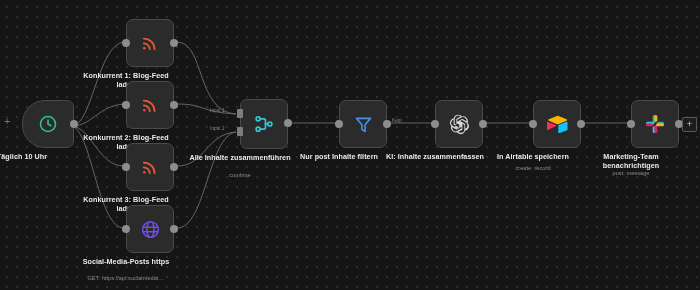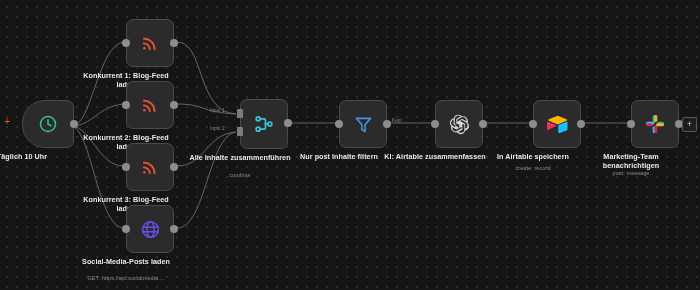--- a/index.html
+++ b/index.html
@@ -164,21 +164,21 @@
       <span>
         <svg width="21" height="21" viewBox="0 0 24 24" fill="none" stroke="#6c4fe8" stroke-width="1.7">
           <circle cx="12" cy="12" r="9"></circle>
           <ellipse cx="12" cy="12" rx="4.1" ry="9"></ellipse>
           <path d="M3.2 9.3 h17.6 M3.2 14.7 h17.6"></path>
         </svg>
       </span>
       <span class="port in"></span>
       <span class="port out"></span>
     </div>
-    <div class="caption">Social-Media-Posts laden</div>
+    <div class="caption">Social-Media-Posts https</div>
     <div class="subcap" style="top:70px;">GET: https://api.socialmedia....</div>
   </div>
 
   <div class="node merge" style="left:240px;top:99px;">
     <div class="nbox">
       <span>
         <svg width="22" height="22" viewBox="0 0 24 24" fill="none" stroke="#35c6d6" stroke-width="1.8" stroke-linecap="round">
           <circle cx="5.6" cy="6.4" r="2.2"></circle>
           <circle cx="5.6" cy="17.6" r="2.2"></circle>
           <circle cx="18.4" cy="12" r="2.2"></circle>
@@ -214,21 +214,21 @@
   <div class="node" style="left:435px;top:100px;">
     <div class="nbox">
       <span>
         <svg width="21" height="21" viewBox="0 0 24 24" fill="#d8d8d8">
           <path d="M21.3 9.9a5.4 5.4 0 0 0-.47-4.45 5.5 5.5 0 0 0-5.9-2.63A5.45 5.45 0 0 0 10.8 1a5.5 5.5 0 0 0-5.25 3.8 5.44 5.44 0 0 0-3.63 2.64 5.5 5.5 0 0 0 .68 6.44 5.4 5.4 0 0 0 .47 4.46 5.5 5.5 0 0 0 5.9 2.62A5.44 5.44 0 0 0 13.1 23a5.5 5.5 0 0 0 5.25-3.82 5.44 5.44 0 0 0 3.63-2.63 5.5 5.5 0 0 0-.68-6.44zM13.1 21.5a4.08 4.08 0 0 1-2.62-.95l.13-.07 4.36-2.52a.71.71 0 0 0 .36-.62v-6.15l1.84 1.07a.07.07 0 0 1 .4.05v5.1a4.1 4.1 0 0 1-4.1 4.09zM4.3 17.74a4.07 4.07 0 0 1-.49-2.74l.13.08 4.36 2.52a.71.71 0 0 0 .71 0l5.33-3.08v2.13a.07.07 0 0 1-.3.06l-4.4 2.55a4.1 4.1 0 0 1-5.6-1.5zM3.16 8.2a4.08 4.08 0 0 1 2.14-1.8v5.2a.7.7 0 0 0 .35.6l5.3 3.06-1.84 1.07a.07.07 0 0 1-.06 0L4.65 13.8a4.1 4.1 0 0 1-1.5-5.6zM18.1 11.1l-5.33-3.1 1.84-1.06a.07.07 0 0 1 .07 0l4.4 2.55a4.09 4.09 0 0 1-.63 7.38v-5.2a.7.7 0 0 0-.35-.57zm1.83-2.76l-.13-.08-4.35-2.54a.71.71 0 0 0-.72 0L9.4 8.8V6.67a.06.06 0 0 1 .03-.06l4.4-2.54a4.09 4.09 0 0 1 6.1 4.27zM8.4 12.1l-1.84-1.06a.07.07 0 0 1-.04-.05v-5.1a4.09 4.09 0 0 1 6.7-3.14l-.13.07L8.73 5.35a.71.71 0 0 0-.36.61zl.99-1.14 2.37 1.37v2.74l-2.37 1.37-2.37-1.37v-2.74z"></path>
         </svg>
       </span>
       <span class="port in"></span>
       <span class="port out"></span>
     </div>
-    <div class="caption">KI: Airtable zusammenfassen</div>
+    <div class="caption">KI: Inhalte zusammenfassen</div>
   </div>
 
   <div class="node" style="left:533px;top:100px;">
     <div class="nbox">
       <span>
         <svg width="21" height="18" viewBox="0 0 24 21">
           <path d="M11.4 1.1 1.9 5.0a1 1 0 0 0 0 1.85l9.6 3.8a2 2 0 0 0 1.5 0l9.6-3.8a1 1 0 0 0 0-1.85l-9.5-3.9a2.4 2.4 0 0 0-1.7 0z" fill="#fcb400"></path>
           <path d="M12.9 12.3v8.3a.8.8 0 0 0 1.1.74l9.2-3.6a.8.8 0 0 0 .5-.74V8.7a.8.8 0 0 0-1.1-.74l-9.2 3.6a.8.8 0 0 0-.5.74z" fill="#18bfff"></path>
           <path d="M10.6 12.75 7.9 14.05.8 17.5c-.5.25-1.2-.12-1.2-.7V8.74c0-.2.1-.38.25-.52a1 1 0 0 1 .26-.17 1 1 0 0 1 .8-.02l9.6 3.8c.5.2.55.66.09.92z" fill="#f82b60"></path>
         </svg>

